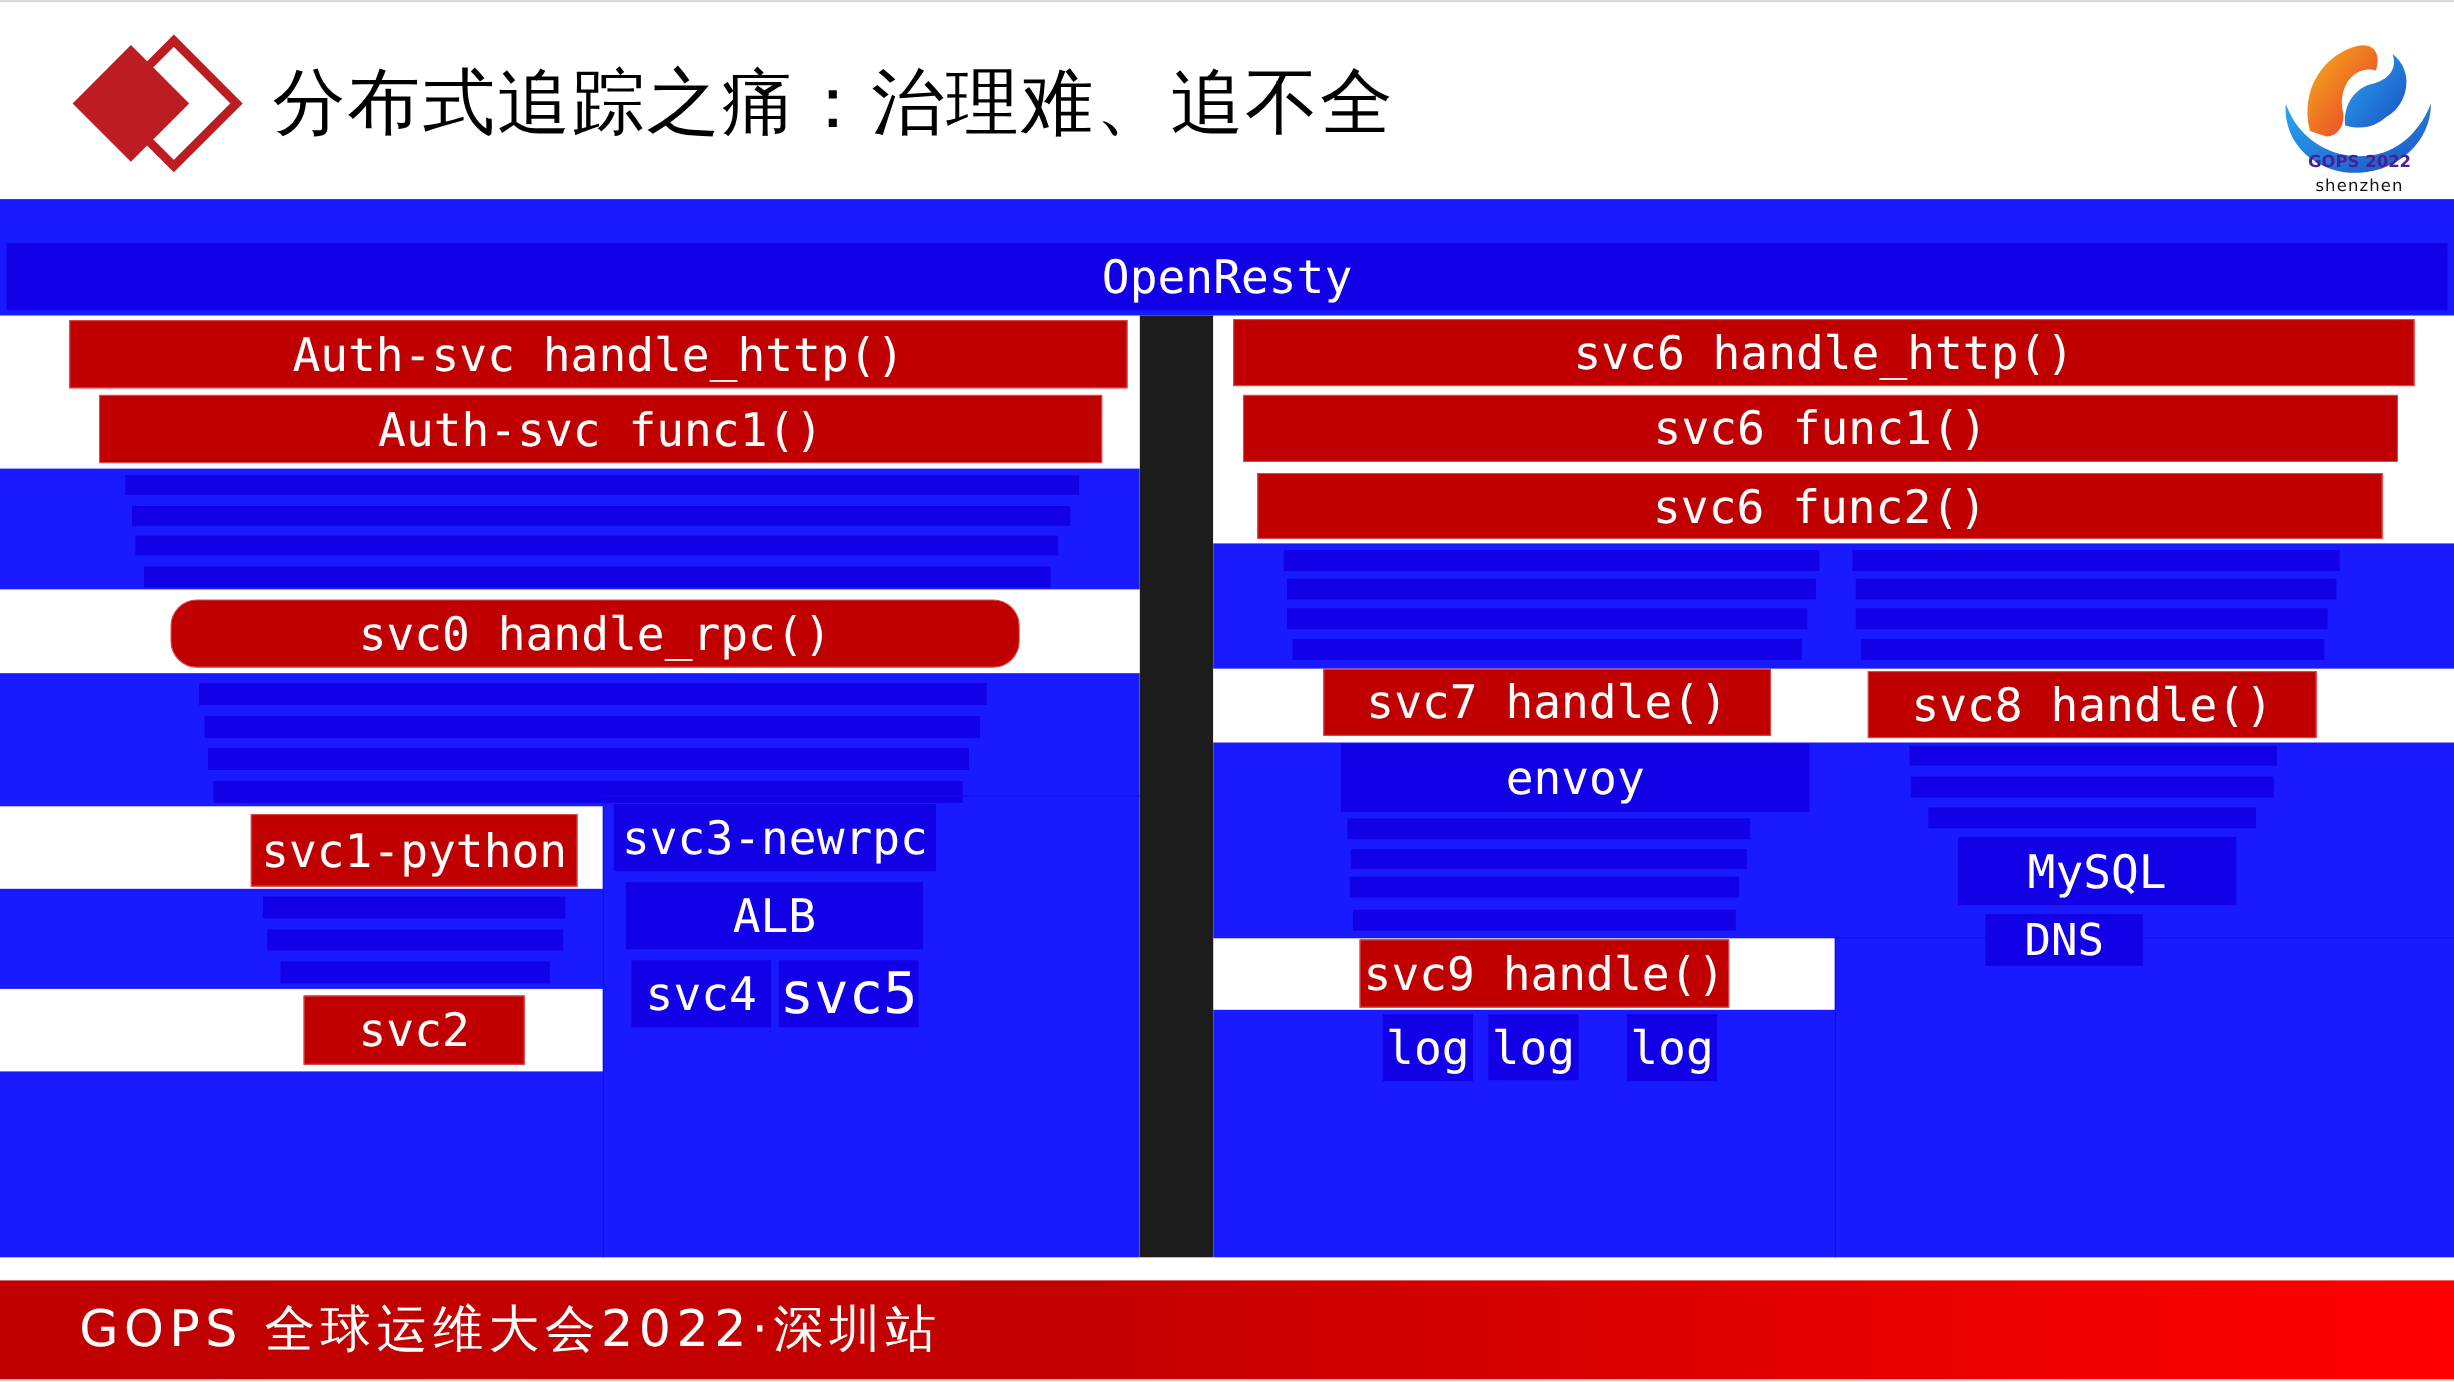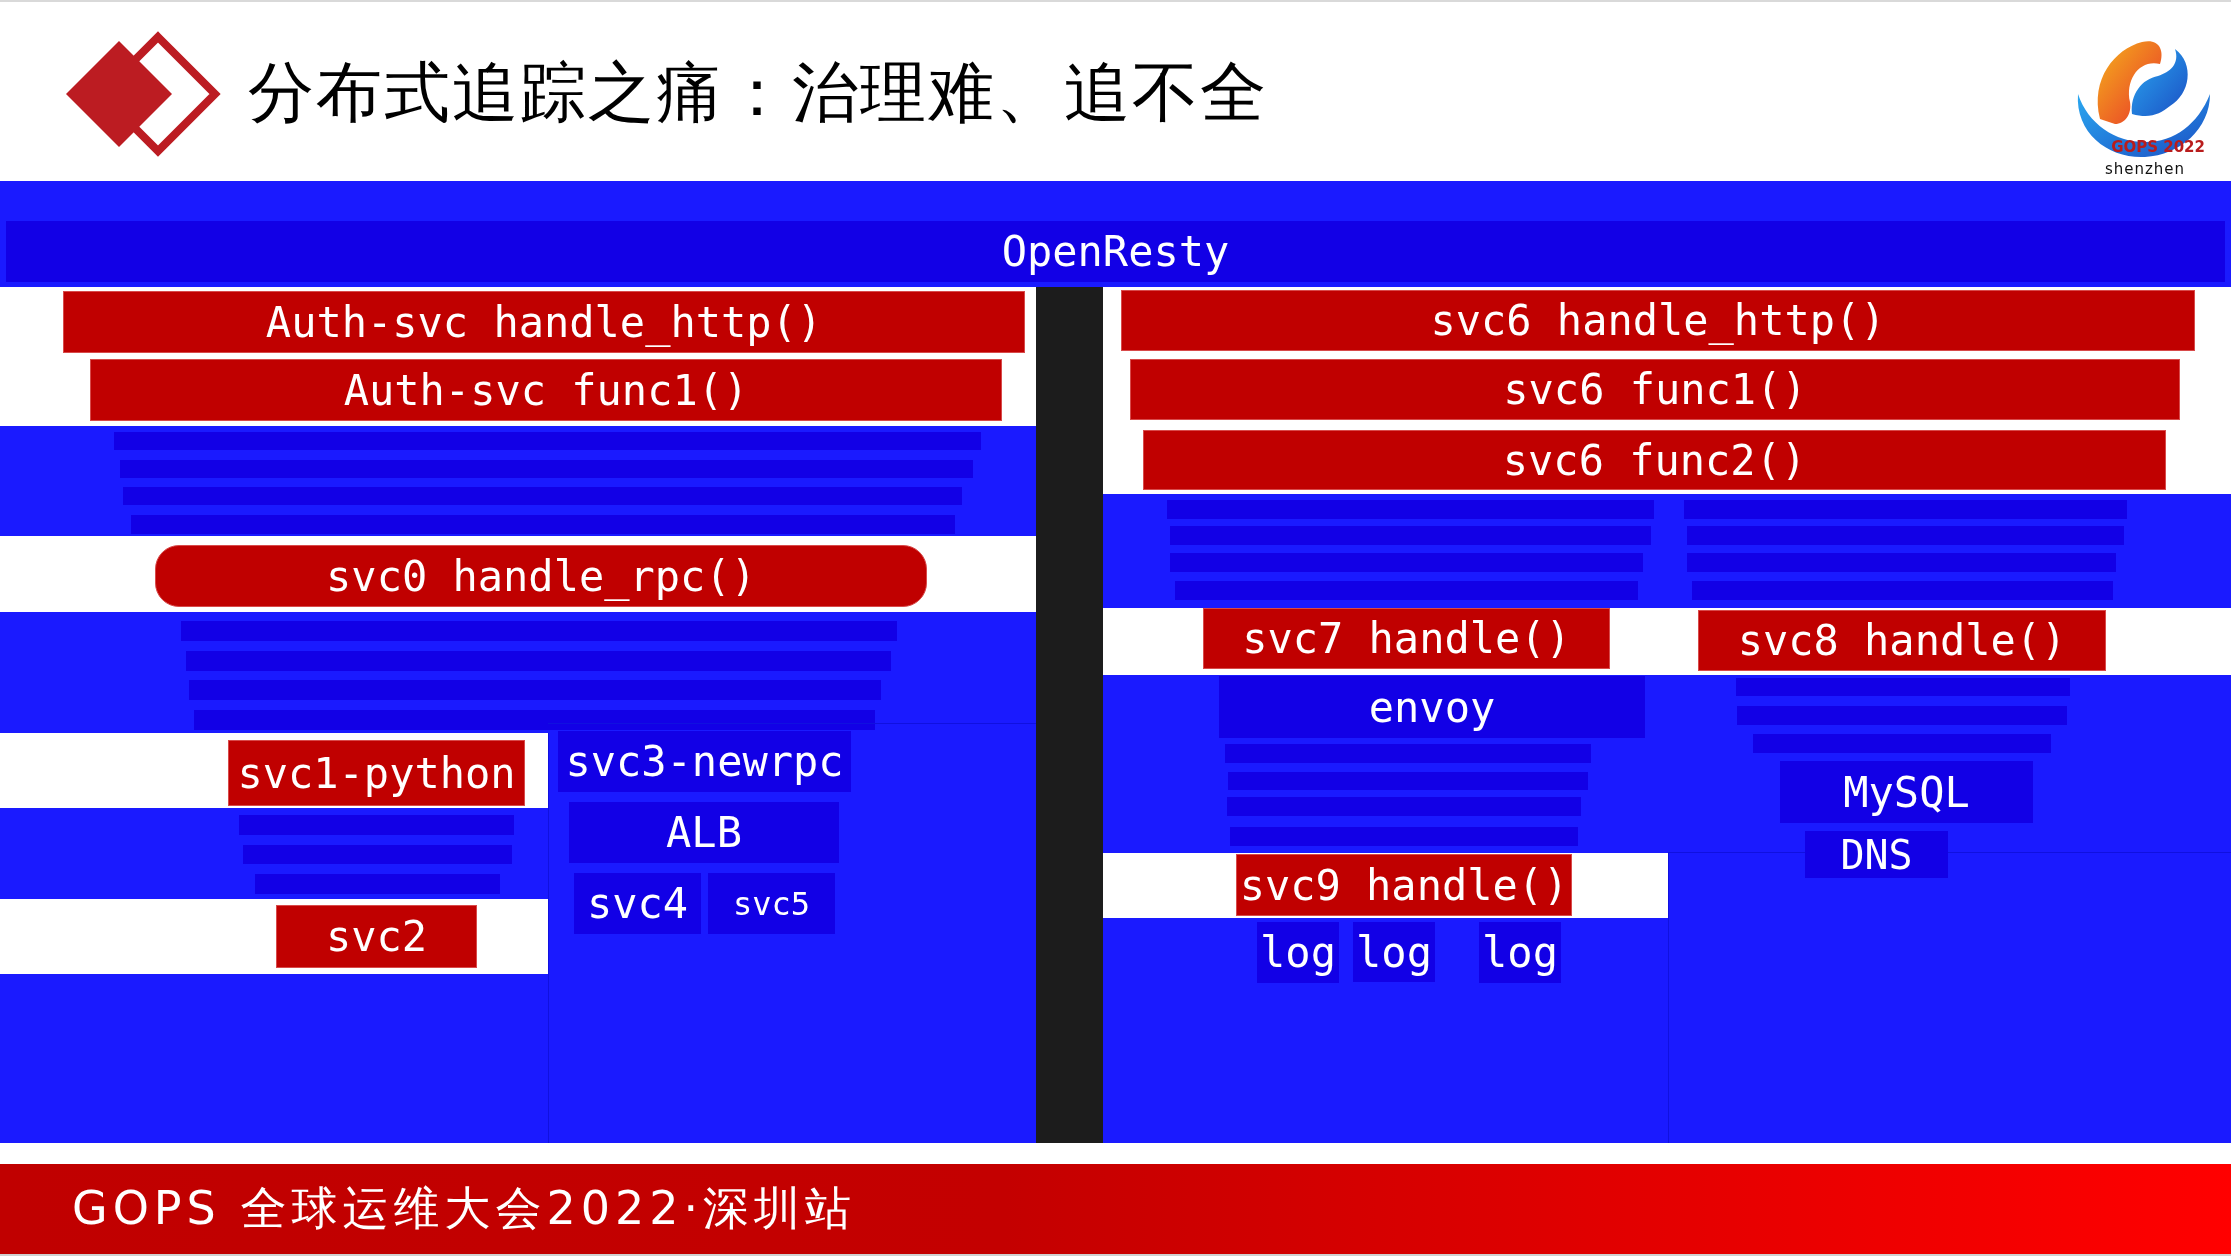--- a/index.html
+++ b/index.html
@@ -1,21 +1,21 @@
 <!DOCTYPE html>
 <html><head>
 <meta charset="utf-8">
 <style>
   html, body { margin: 0; padding: 0; }
   body { width: 2231px; height: 1256px; position: relative; overflow: hidden; background: #ffffff; font-family: "DejaVu Sans", sans-serif; }
   .topline { position: absolute; left: 0; top: 0; width: 2231px; height: 2px; background: #d9d9d9; }
   .title { position: absolute; left: 248px; top: 48px; font-size: 66px; line-height: 90px; color: #000; font-family: "DejaVu Sans", sans-serif; letter-spacing: 2px; white-space: nowrap; }
   .logo-mark { position: absolute; left: 60px; top: 30px; width: 170px; height: 130px; }
   .brand { position: absolute; left: 2070px; top: 24px; width: 150px; height: 158px; }
-  .brand-text1 { position: absolute; left: 2085px; top: 138px; width: 120px; text-align: right; font-family: "DejaVu Sans", sans-serif; font-weight: bold; font-size: 15px; color: #b91c1c; }
+  .brand-text1 { position: absolute; left: 2085px; top: 138px; width: 120px; text-align: center; font-family: "DejaVu Sans", sans-serif; font-weight: bold; font-size: 15px; color: #4c1d95; }
   .brand-text2 { position: absolute; left: 2085px; top: 160px; width: 120px; text-align: center; font-family: "DejaVu Sans", sans-serif; font-size: 15px; letter-spacing: 1px; color: #111; }
   .abs { position: absolute; box-sizing: border-box; }
   .blue { background: #1a1aff; }
   .white { background: #ffffff; }
   .dark { background: #1c1c1c; }
   .stripe { background: #1200e6; }
   .ghost { background: #1200e6; color: #ffffff; font-family: "DejaVu Sans Mono", monospace; display: flex; align-items: center; justify-content: center; white-space: nowrap; overflow: hidden; }
   .red { background: #c00000; color: #ffffff; font-family: "DejaVu Sans Mono", monospace; display: flex; align-items: center; justify-content: center; white-space: nowrap; overflow: hidden; border: 1px solid #d84a4a; }
   .vline { background: #1010e0; }
   .footer { position: absolute; left: 0; top: 1164px; width: 2231px; height: 90px; background: linear-gradient(to right, #c00000 0%, #c40000 45%, #ff0000 100%); }
@@ -84,21 +84,21 @@
 
 <div class="abs white" style="left:0;top:899px;width:548px;height:75px;"></div>
 <div class="abs red" style="left:276px;top:905px;width:201px;height:63px;font-size:42px;">svc2</div>
 
 <div class="abs vline" style="left:548px;top:733px;width:1px;height:410px;"></div>
 <div class="abs vline" style="left:548px;top:723px;width:488px;height:1px;"></div>
 
 <div class="abs ghost" style="left:558px;top:731px;width:293px;height:61px;font-size:42px;">svc3-newrpc</div>
 <div class="abs ghost" style="left:569px;top:802px;width:270px;height:61px;font-size:42px;">ALB</div>
 <div class="abs ghost" style="left:574px;top:873px;width:127px;height:61px;font-size:42px;">svc4</div>
-<div class="abs ghost" style="left:708px;top:873px;width:127px;height:61px;font-size:32px;">svc5</div>
+<div class="abs ghost" style="left:708px;top:873px;width:127px;height:61px;font-size:52px;">svc5</div>
 
 <div class="abs white" style="left:1103px;top:287px;width:1128px;height:207px;"></div>
 <div class="abs red" style="left:1121px;top:290px;width:1074px;height:61px;font-size:42px;">svc6 handle_http()</div>
 <div class="abs red" style="left:1130px;top:359px;width:1050px;height:61px;font-size:42px;">svc6 func1()</div>
 <div class="abs red" style="left:1143px;top:430px;width:1023px;height:60px;font-size:42px;">svc6 func2()</div>
 
 <div class="abs blue" style="left:1103px;top:494px;width:1128px;height:114px;"></div>
 <div class="abs stripe" style="left:1167px;top:500px;width:487px;height:19px;"></div>
 <div class="abs stripe" style="left:1170px;top:526px;width:481px;height:19px;"></div>
 <div class="abs stripe" style="left:1170px;top:553px;width:473px;height:19px;"></div>

